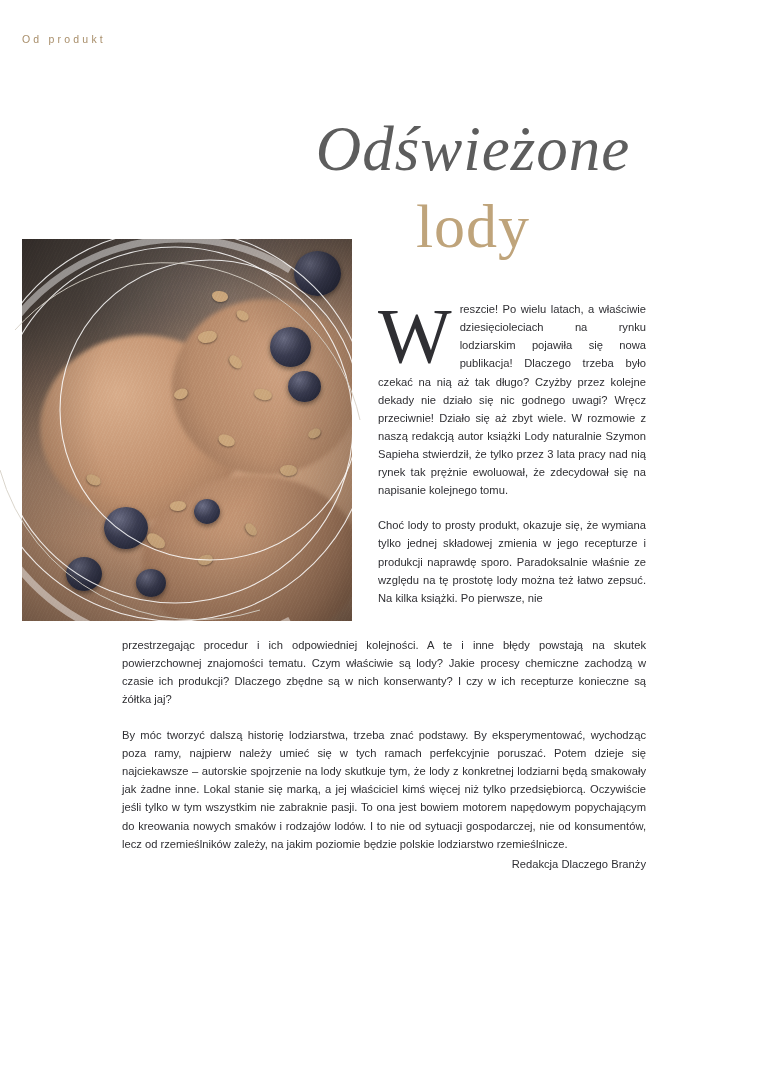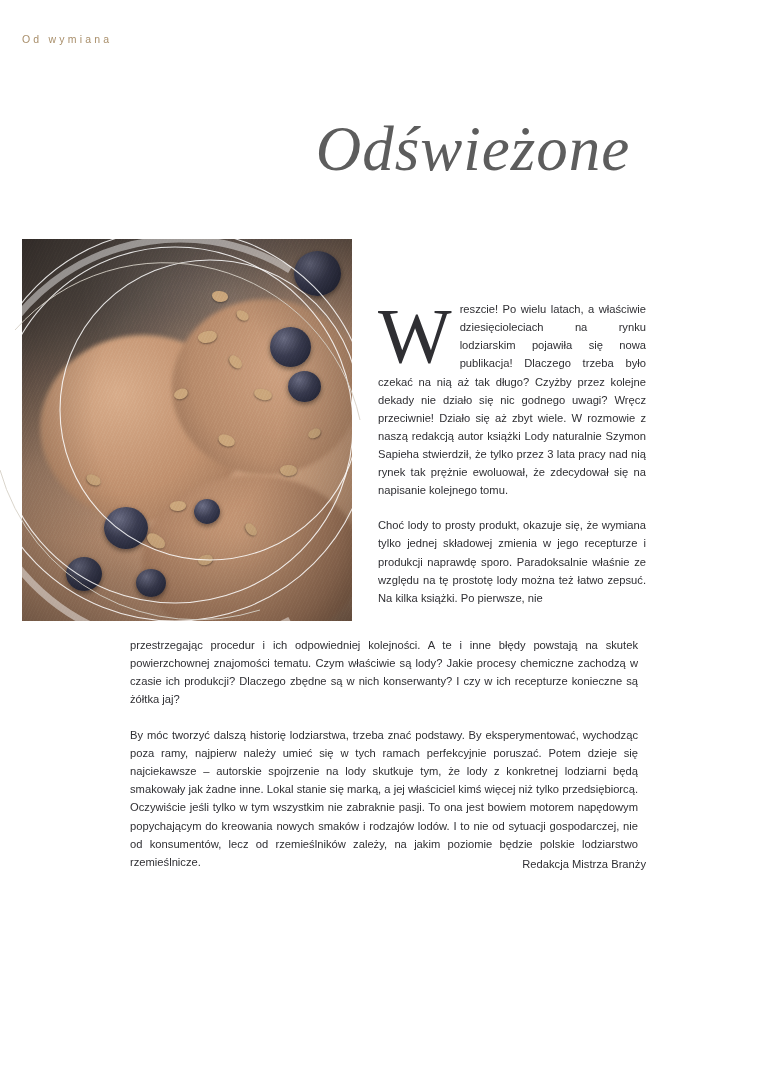--- a/index.html
+++ b/index.html
@@ -166,42 +166,43 @@
   .full-width {
     position: absolute;
     left: 122px;
     top: 636px;
     width: 524px;
     font-size: 11.2px;
     line-height: 1.62;
     color: #2f2f33;
     text-align: justify;
   }
-  .full-width p { margin: 8px; }
+  .full-width p { margin: 0; }
   .full-width p + p { margin-top: 1.55em; }
 
   .signature {
     position: absolute;
     left: 122px;
     top: 858px;
     width: 524px;
     text-align: right;
     font-size: 11.2px;
     color: #2f2f33;
   }
 </style>
 </head>
 <body>
 
 <div class="page">
 
-  <div class="kicker">Od wymiana</div>
+  <div class="kicker">Od produkt</div>
 
   <div class="headline">
     <span class="line1">Odświeżone</span>
+    <span class="line2">lody</span>
   </div>
 
   <div class="photo-wrap">
     <div class="photo">
       <div class="scoop s1"></div>
       <div class="scoop s2"></div>
       <div class="scoop s3"></div>
 
       <div class="berry b1"></div>
       <div class="berry b2"></div>
@@ -250,15 +251,15 @@
   <div class="col-right">
     <p><span class="dropcap">W</span><span>reszcie! Po wielu latach, a właściwie dziesięcioleciach na rynku lodziarskim pojawiła się nowa publikacja! Dlaczego trzeba było czekać na nią aż tak długo? Czyżby przez kolejne dekady nie działo się nic godnego uwagi? Wręcz przeciwnie! Działo się aż zbyt wiele. W rozmowie z naszą redakcją autor książki Lody naturalnie Szymon Sapieha stwierdził, że tylko przez 3 lata pracy nad nią rynek tak prężnie ewoluował, że zdecydował się na napisanie kolejnego tomu.</span></p>
     <p>Choć lody to prosty produkt, okazuje się, że wymiana tylko jednej składowej zmienia w jego recepturze i produkcji naprawdę sporo. Paradoksalnie właśnie ze względu na tę prostotę lody można też łatwo zepsuć. Na kilka książki. Po pierwsze, nie </p>
   </div>
 
   <div class="full-width">
       <p style="margin-top: 0px;">przestrzegając procedur i ich odpowiedniej kolejności. A te i inne błędy powstają na skutek powierzchownej znajomości tematu. Czym właściwie są lody? Jakie procesy chemiczne zachodzą w czasie ich produkcji? Dlaczego zbędne są w nich konserwanty? I czy w ich recepturze konieczne są żółtka jaj?</p>
     <p>By móc tworzyć dalszą historię lodziarstwa, trzeba znać podstawy. By eksperymentować, wychodząc poza ramy, najpierw należy umieć się w tych ramach perfekcyjnie poruszać. Potem dzieje się najciekawsze – autorskie spojrzenie na lody skutkuje tym, że lody z konkretnej lodziarni będą smakowały jak żadne inne. Lokal stanie się marką, a jej właściciel kimś więcej niż tylko przedsiębiorcą. Oczywiście jeśli tylko w tym wszystkim nie zabraknie pasji. To ona jest bowiem motorem napędowym popychającym do kreowania nowych smaków i rodzajów lodów. I to nie od sytuacji gospodarczej, nie od konsumentów, lecz od rzemieślników zależy, na jakim poziomie będzie polskie lodziarstwo rzemieślnicze.</p>
   </div>
 
-  <div class="signature">Redakcja Mistrza Branży</div>
+  <div class="signature">Redakcja Dlaczego Branży</div>
 
 </div>
 
 </body></html>

